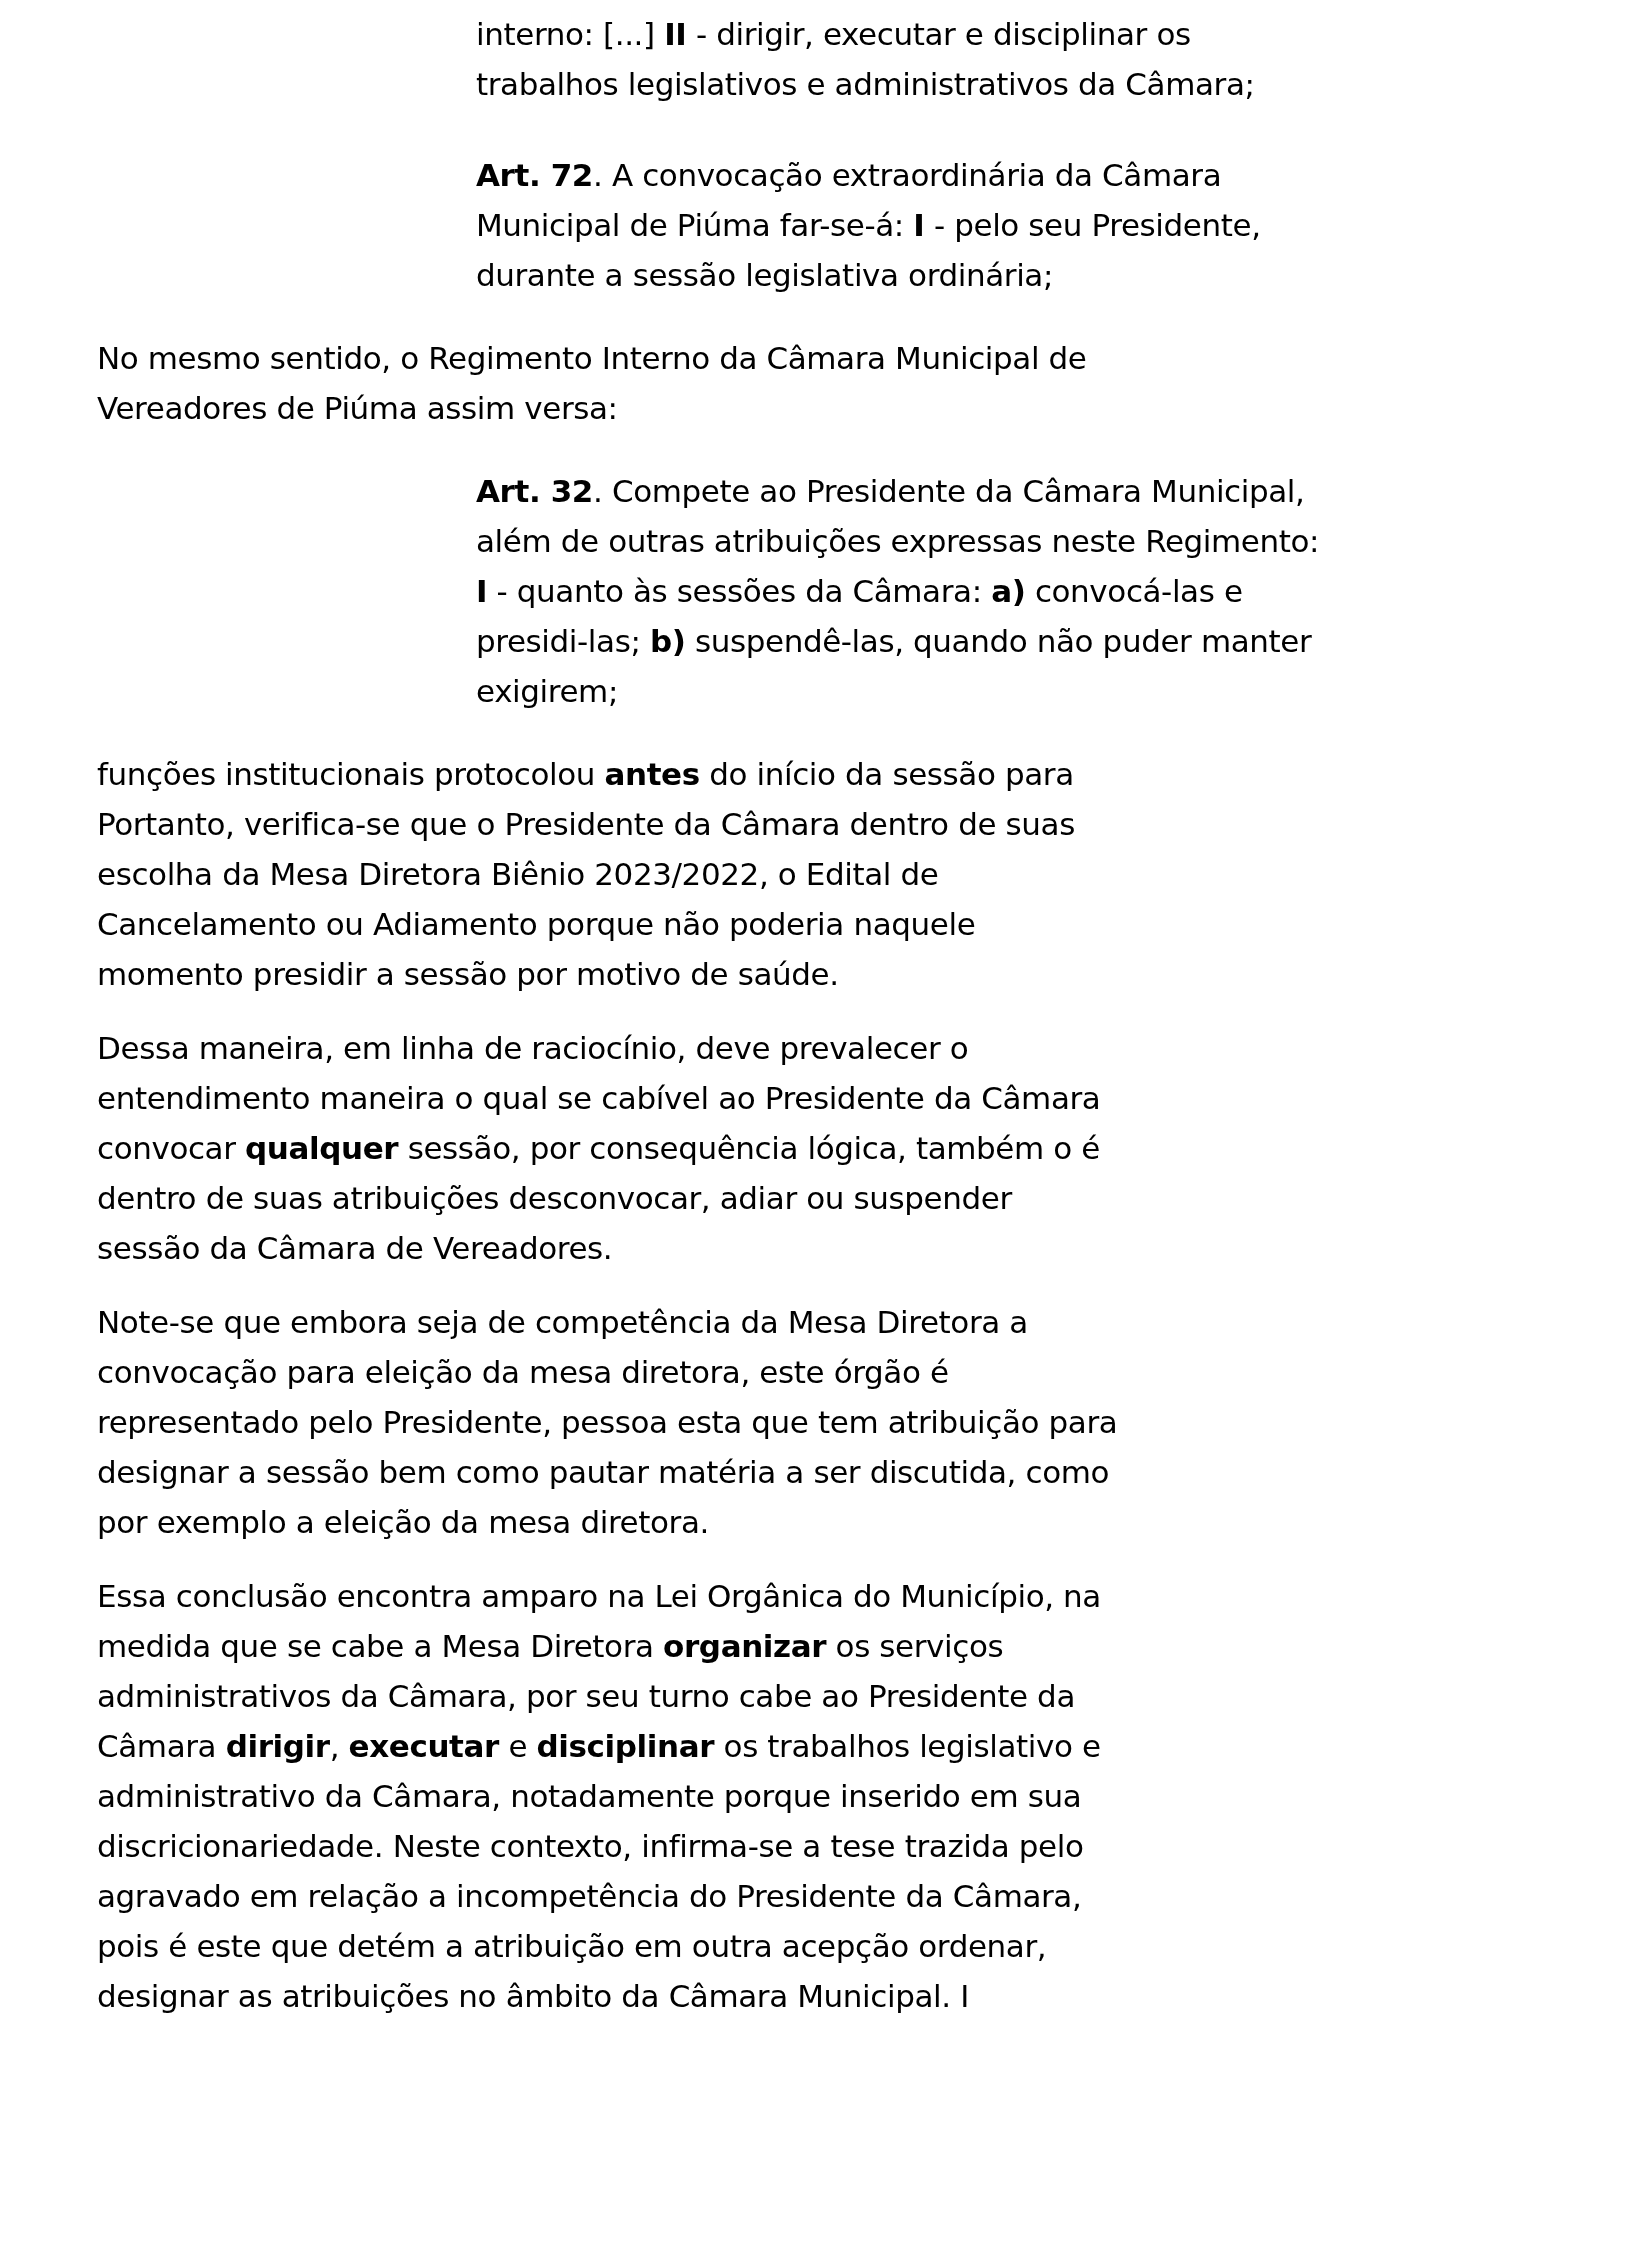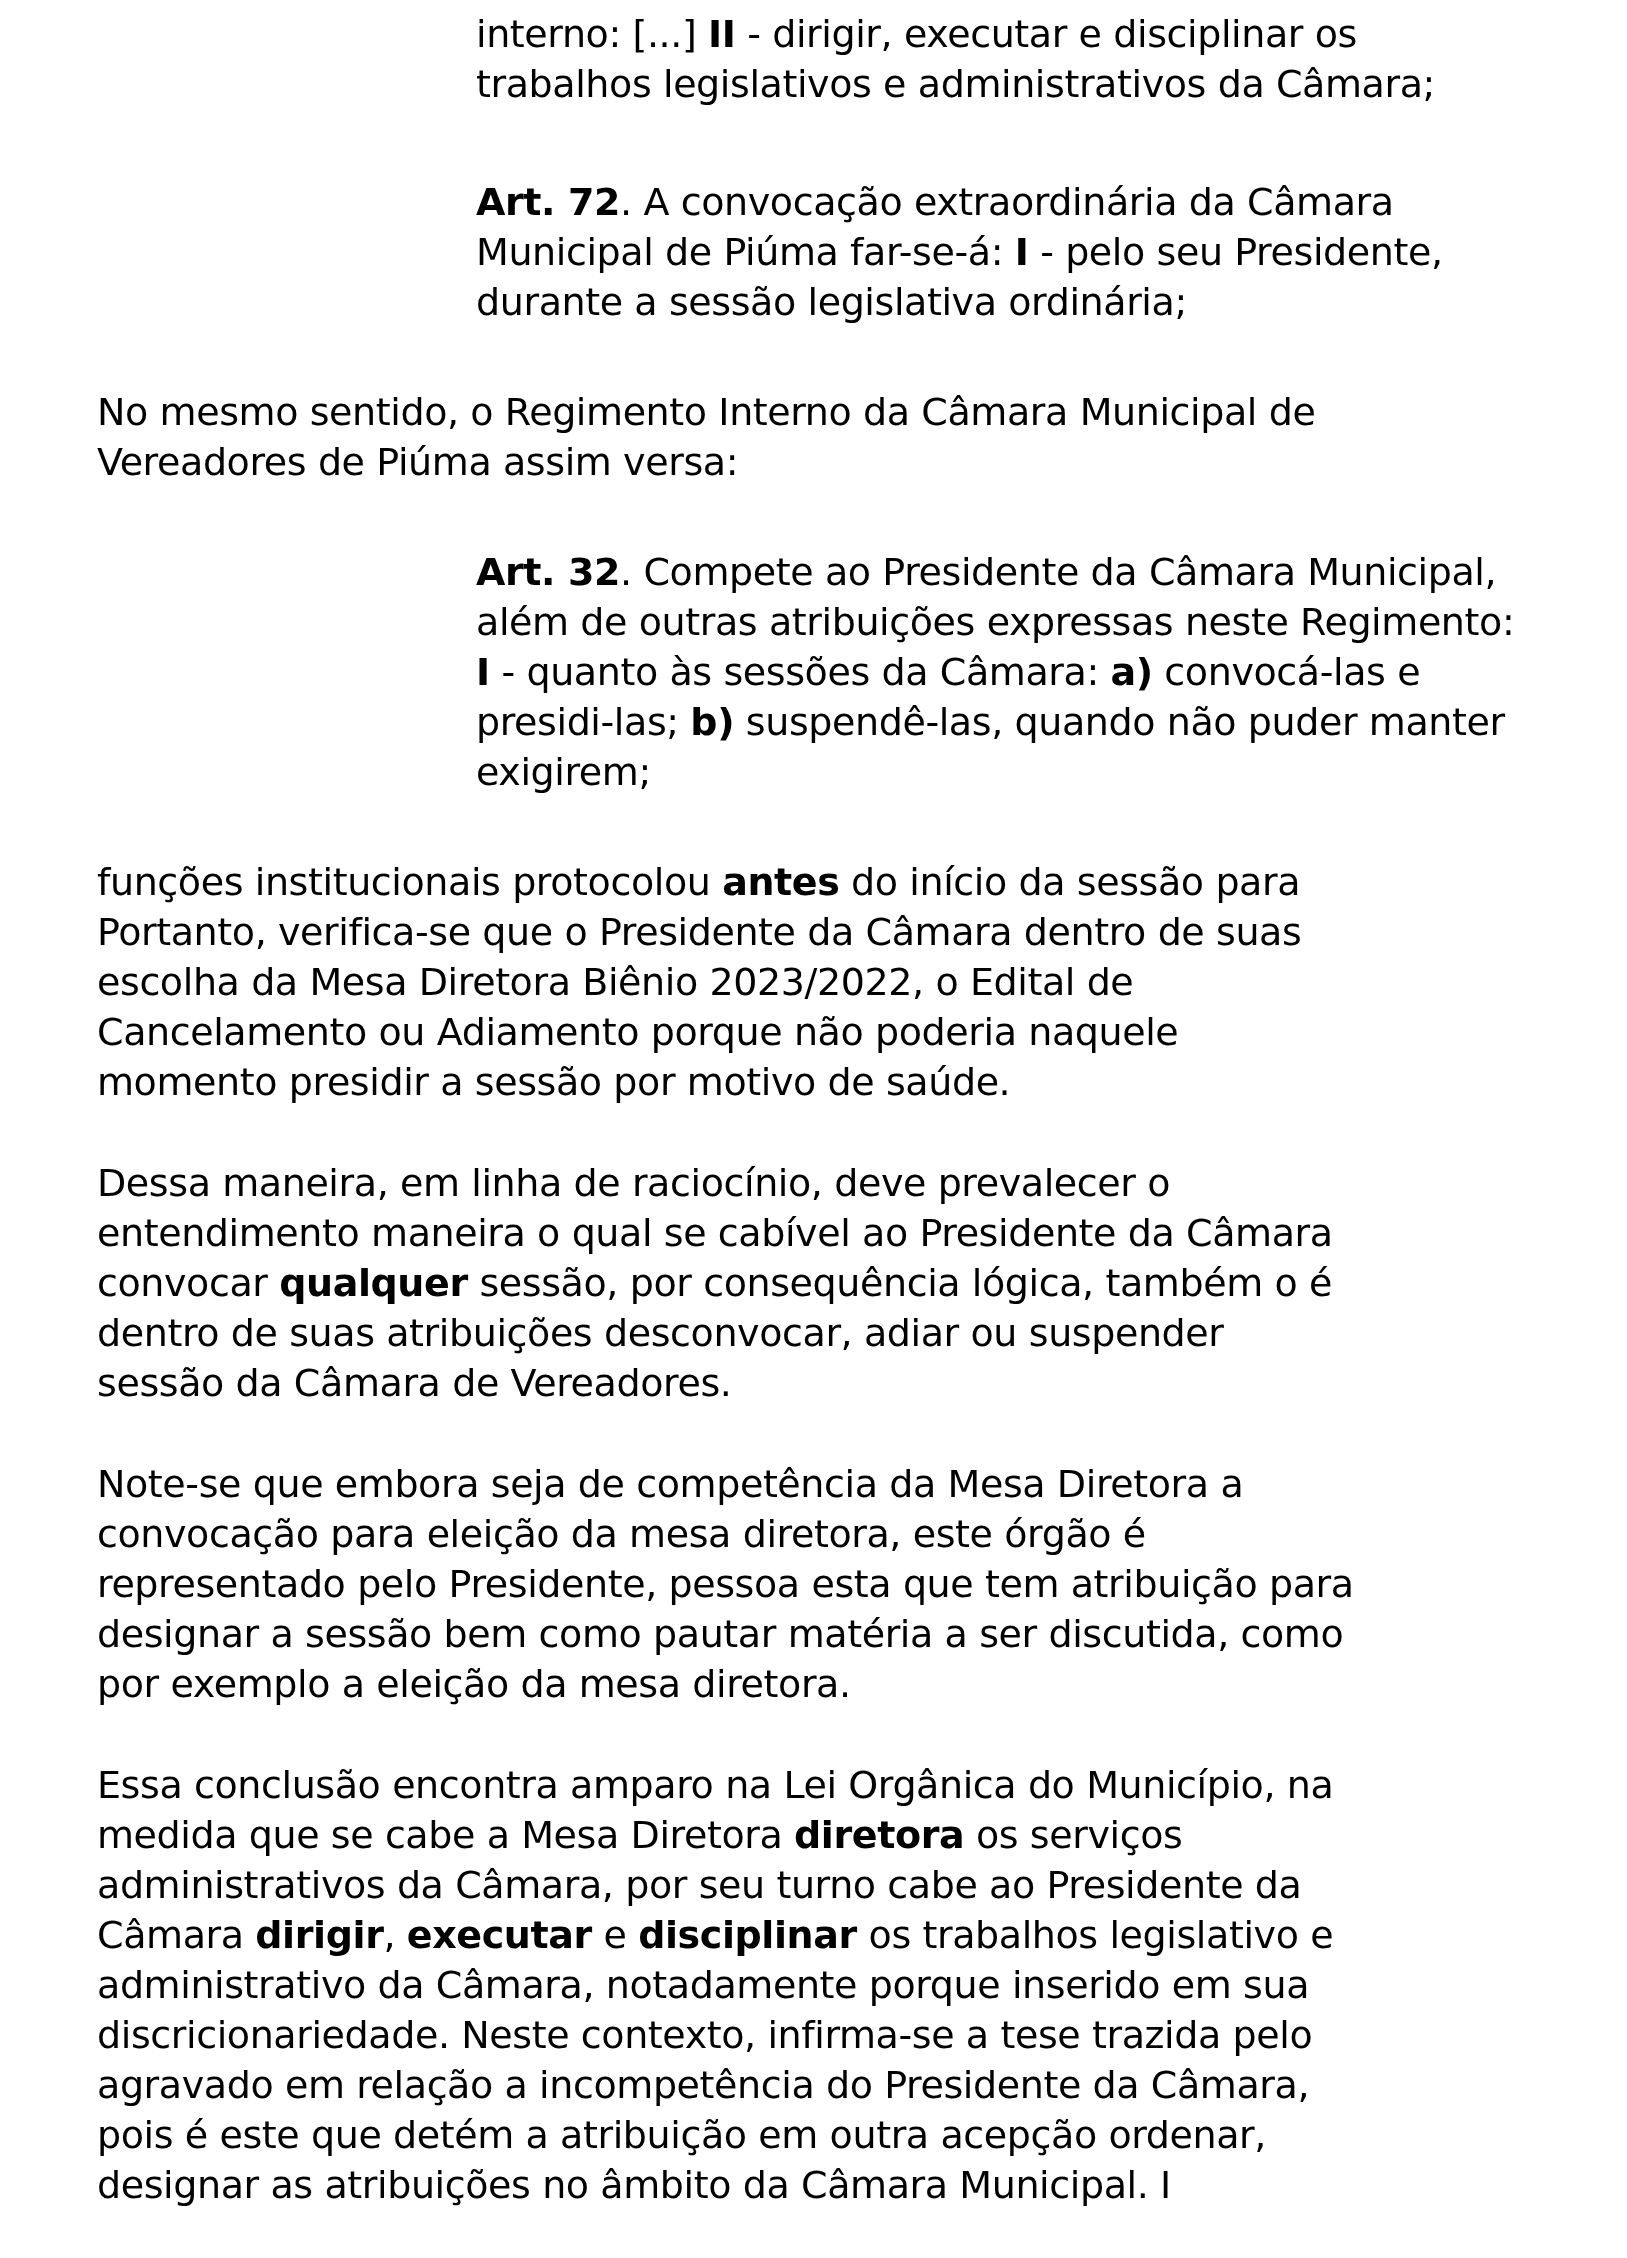--- a/index.html
+++ b/index.html
@@ -8,23 +8,23 @@
     background: #ffffff;
   }
   .page {
     position: relative;
     width: 1628px;
     height: 2258px;
     background: #ffffff;
     overflow: hidden;
     display: flex;
     flex-direction: column;
-    gap: 51px;
+    gap: 24px;
     font-family: "DejaVu Sans", "Liberation Sans", sans-serif;
-    font-size: 38px;
+    font-size: 31px;
     line-height: 50px;
     color: #000000;
     letter-spacing: -0.4px;
   }
   .block { flex: 0 0 auto; }
   .para  { margin-left: 97px; }
   .quote { margin-left: 476px; margin-top: 8.8px; margin-bottom: 8.8px; }
   .line  { white-space: nowrap; }
   .seg   { font-weight: normal; }
   .seg.bold { font-weight: bold; }
@@ -69,21 +69,21 @@
     </div>
     <div class="block para">
       <div class="line"><span class="seg">Note-se que embora seja de competência da Mesa Diretora a</span></div>
       <div class="line"><span class="seg">convocação para eleição da mesa diretora, este órgão é</span></div>
       <div class="line"><span class="seg">representado pelo Presidente, pessoa esta que tem atribuição para</span></div>
       <div class="line"><span class="seg">designar a sessão bem como pautar matéria a ser discutida, como</span></div>
       <div class="line"><span class="seg">por exemplo a eleição da mesa diretora.</span></div>
     </div>
     <div class="block para">
       <div class="line"><span class="seg">Essa conclusão encontra amparo na Lei Orgânica do Município, na</span></div>
-      <div class="line"><span class="seg">medida que se cabe a Mesa Diretora </span><span class="seg bold">diretora</span><span class="seg"> os serviços</span></div>
+      <div class="line"><span class="seg">medida que se cabe a Mesa Diretora </span><span class="seg bold">organizar</span><span class="seg"> os serviços</span></div>
       <div class="line"><span class="seg">administrativos da Câmara, por seu turno cabe ao Presidente da</span></div>
       <div class="line"><span class="seg">Câmara </span><span class="seg bold">dirigir</span><span class="seg">, </span><span class="seg bold">executar</span><span class="seg"> e </span><span class="seg bold">disciplinar</span><span class="seg"> os trabalhos legislativo e</span></div>
       <div class="line"><span class="seg">administrativo da Câmara, notadamente porque inserido em sua</span></div>
       <div class="line"><span class="seg">discricionariedade. Neste contexto, infirma-se a tese trazida pelo</span></div>
       <div class="line"><span class="seg">agravado em relação a incompetência do Presidente da Câmara,</span></div>
       <div class="line"><span class="seg">pois é este que detém a atribuição em outra acepção ordenar,</span></div>
       <div class="line"><span class="seg">designar as atribuições no âmbito da Câmara Municipal. I</span></div>
     </div>
   </div>
 

